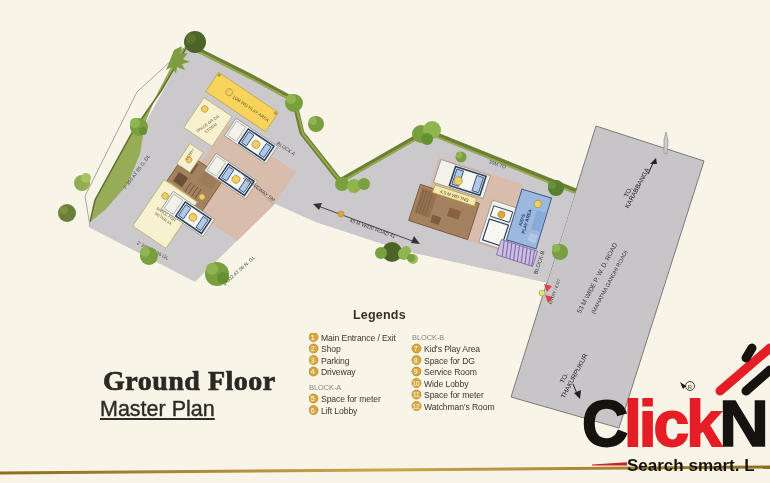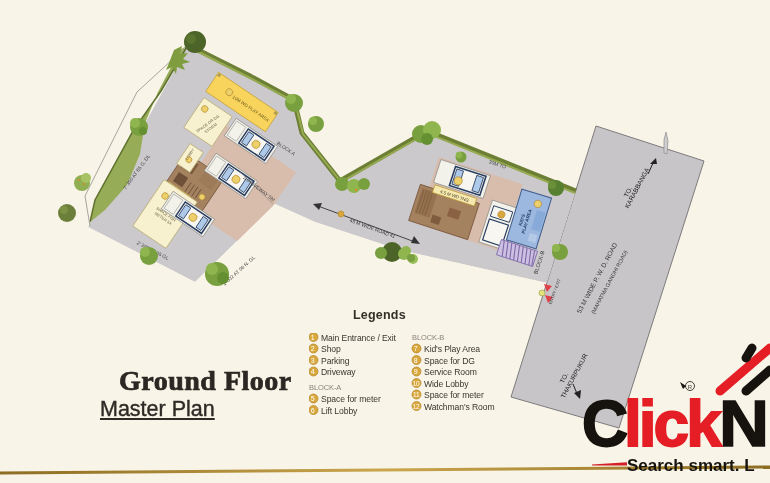--- a/index.html
+++ b/index.html
@@ -326,21 +326,21 @@
       <circle cx="107.5" cy="61.5" r="4.5" fill="#d9a83c" stroke="#b3832a" stroke-width="0.7"></circle>
       <text x="104" y="64.1" font-size="6.5" fill="#fff">11</text>
       <text x="115" y="65">Space for meter</text>
       <circle cx="107.5" cy="73" r="4.5" fill="#d9a83c" stroke="#b3832a" stroke-width="0.7"></circle>
       <text x="103.4" y="75.6" font-size="6.5" fill="#fff">12</text>
       <text x="115" y="76.5">Watchman's Room</text>
     </g>
   </svg>
 </div>
 
-<div class="abs" style="left:103px;top:365px;font-family:'Liberation Serif',serif;font-weight:bold;font-size:28px;color:#2b2723;letter-spacing:0.5px;margin-left:16px;-webkit-text-stroke:0.7px #2b2723;">Ground Floor</div>
+<div class="abs" style="left:103px;top:365px;font-family:'Liberation Serif',serif;font-weight:bold;font-size:28px;color:#2b2723;letter-spacing:0.5px;-webkit-text-stroke:0.7px #2b2723;">Ground Floor</div>
 
 <div class="abs" style="left:100px;top:397px;font-size:21.5px;color:#2e2a26;text-decoration:underline;-webkit-text-stroke:0.4px #2e2a26;">Master Plan</div>
 
 <div class="abs" style="left:580px;top:336px;width:190px;height:140px;">
   <svg width="190" height="147" viewBox="0 0 190 147">
 
     <g stroke-linecap="round">
       <line x1="140" y1="55" x2="190" y2="12" stroke="#e51e25" stroke-width="9"></line>
       <line x1="166" y1="55" x2="190" y2="34" stroke="#16130f" stroke-width="9"></line>
       <line x1="166" y1="22" x2="172" y2="12" stroke="#16130f" stroke-width="9"></line>

